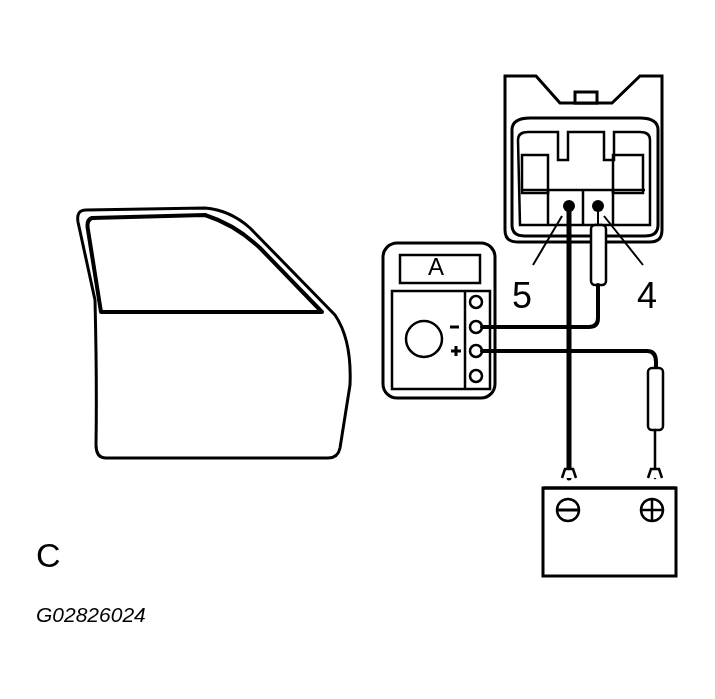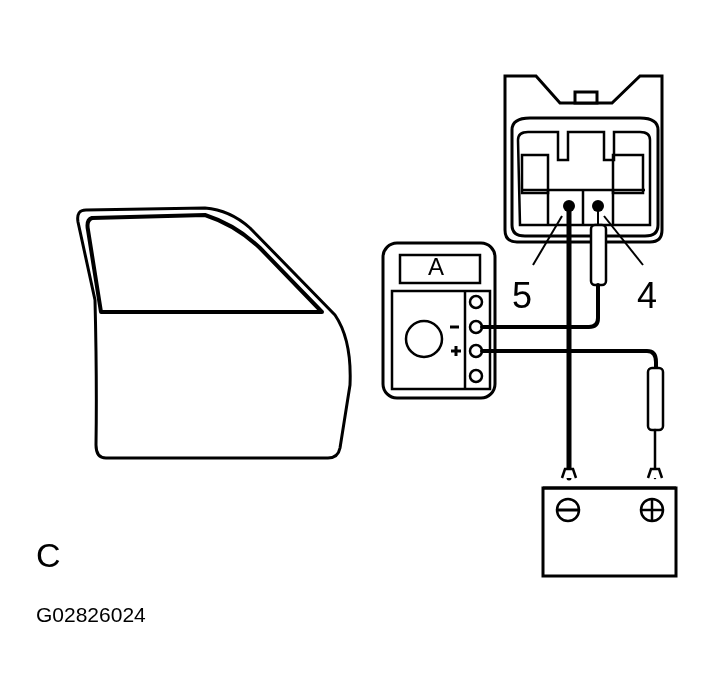--- a/index.html
+++ b/index.html
@@ -3,21 +3,21 @@
 <meta charset="utf-8">
 <style>
   html, body { margin: 0; padding: 0; background: #ffffff; }
   #canvas { position: relative; width: 715px; height: 699px; background: #ffffff; overflow: hidden; }
   svg { position: absolute; left: 0; top: 0; }
   .lbl { position: absolute; font-family: "Liberation Sans", sans-serif; color: #000; line-height: 1; }
   #pin5 { left: 512px; top: 278px; font-size: 36px; }
   #pin4 { left: 637px; top: 278px; font-size: 36px; }
   #meterA { left: 428px; top: 255px; font-size: 24px; }
   #letterC { left: 36px; top: 538px; font-size: 34px; }
-  #figid { left: 36px; top: 604px; font-size: 21px; }
+  #figid { left: 36px; top: 604px; font-size: 21px; font-style: italic; }
 </style>
 </head>
 <body>
 
 <div id="canvas">
   <svg width="715" height="699" viewBox="0 0 715 699">
 
     <g fill="none" stroke="#000" stroke-linecap="round" stroke-linejoin="round">
       <path d="M 86 210 Q 76 210 78 222 L 95 300 Q 97 380 96 445 Q 96 458 106 458 L 328 458 Q 338 458 340 448 L 350 385 Q 352 340 335 315 L 250 228 Q 230 210 205 208 L 86 210 Z" stroke-width="3"></path>
       <path d="M 92 218 Q 86 220 88 230 L 101 312 L 322 312 L 260 248 Q 236 225 205 215 L 92 218 Z" stroke-width="4"></path>

